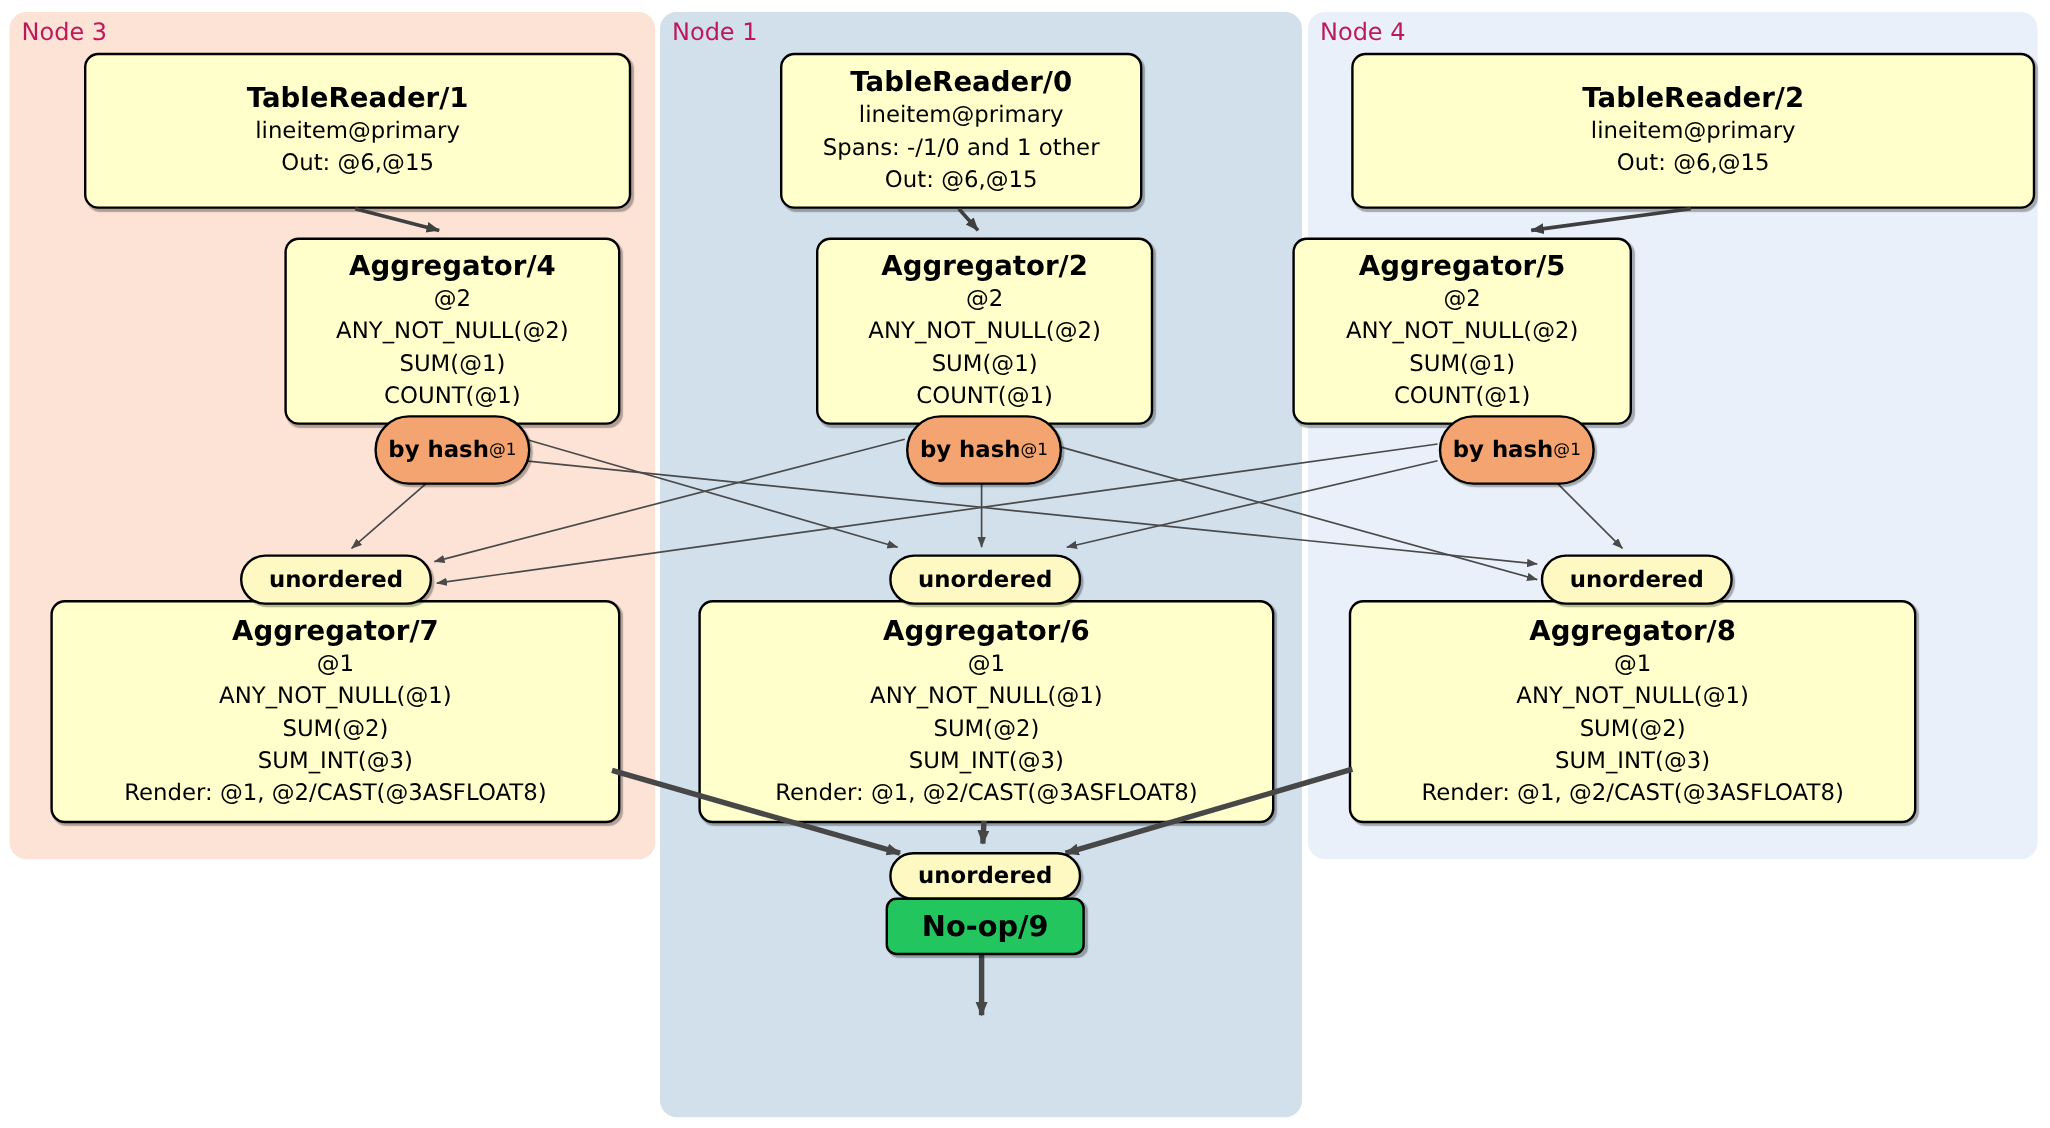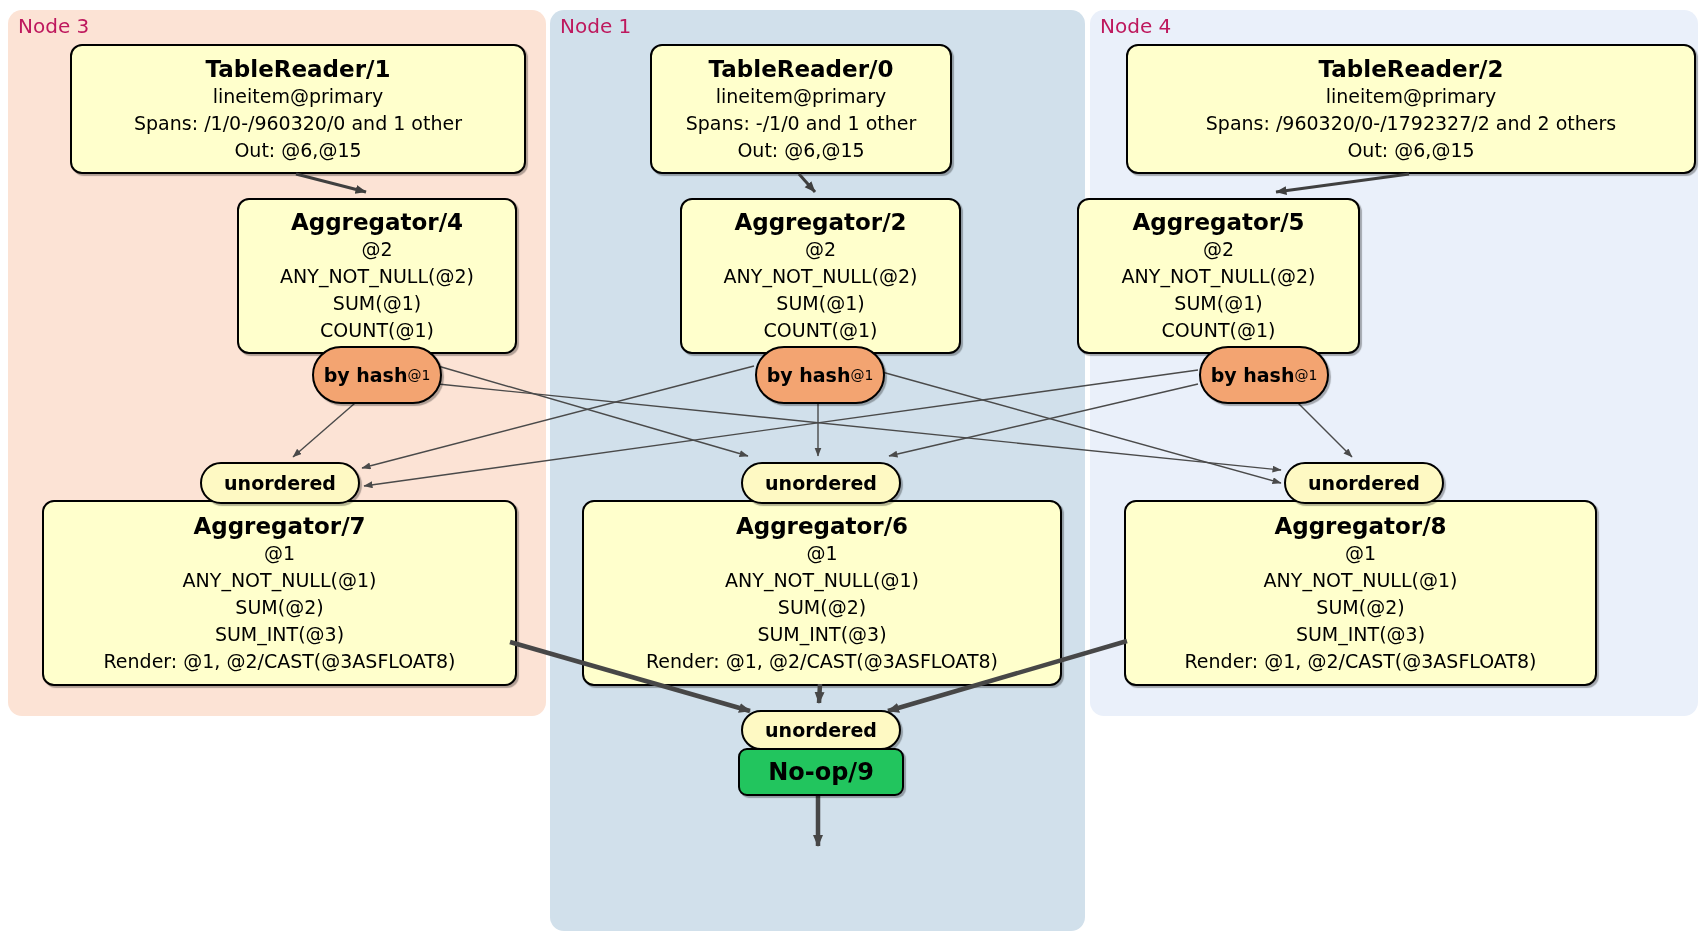--- a/index.html
+++ b/index.html
@@ -46,33 +46,31 @@
   <div class="panel panel-node1" style="left:550px;top:10px;width:535px;height:921px;"></div>
   <div class="panel panel-node2" style="left:1090px;top:10px;width:608px;height:706px;"></div>
 
   <div class="panel-label" style="left:18px;top:14px;">Node 3</div>
   <div class="panel-label" style="left:560px;top:14px;">Node 1</div>
   <div class="panel-label" style="left:1100px;top:14px;">Node 4</div>
 
   <div class="box" style="left:70px;top:44px;width:452px;height:126px;">
     <div class="box-title">TableReader/1</div>
     <div class="box-line">lineitem@primary</div>
-    <div class="box-line">Spans: /1/0-/960320/0 and 1 other</div>
     <div class="box-line">Out: @6,@15</div>
   </div>
   <div class="box" style="left:650px;top:44px;width:298px;height:126px;">
     <div class="box-title">TableReader/0</div>
     <div class="box-line">lineitem@primary</div>
     <div class="box-line">Spans: -/1/0 and 1 other</div>
     <div class="box-line">Out: @6,@15</div>
   </div>
   <div class="box" style="left:1126px;top:44px;width:566px;height:126px;">
     <div class="box-title">TableReader/2</div>
     <div class="box-line">lineitem@primary</div>
-    <div class="box-line">Spans: /960320/0-/1792327/2 and 2 others</div>
     <div class="box-line">Out: @6,@15</div>
   </div>
 
   <div class="box" style="left:237px;top:198px;width:276px;height:152px;">
     <div class="box-title">Aggregator/4</div>
     <div class="box-line">@2</div>
     <div class="box-line">ANY_NOT_NULL(@2)</div>
     <div class="box-line">SUM(@1)</div>
     <div class="box-line">COUNT(@1)</div>
   </div>

